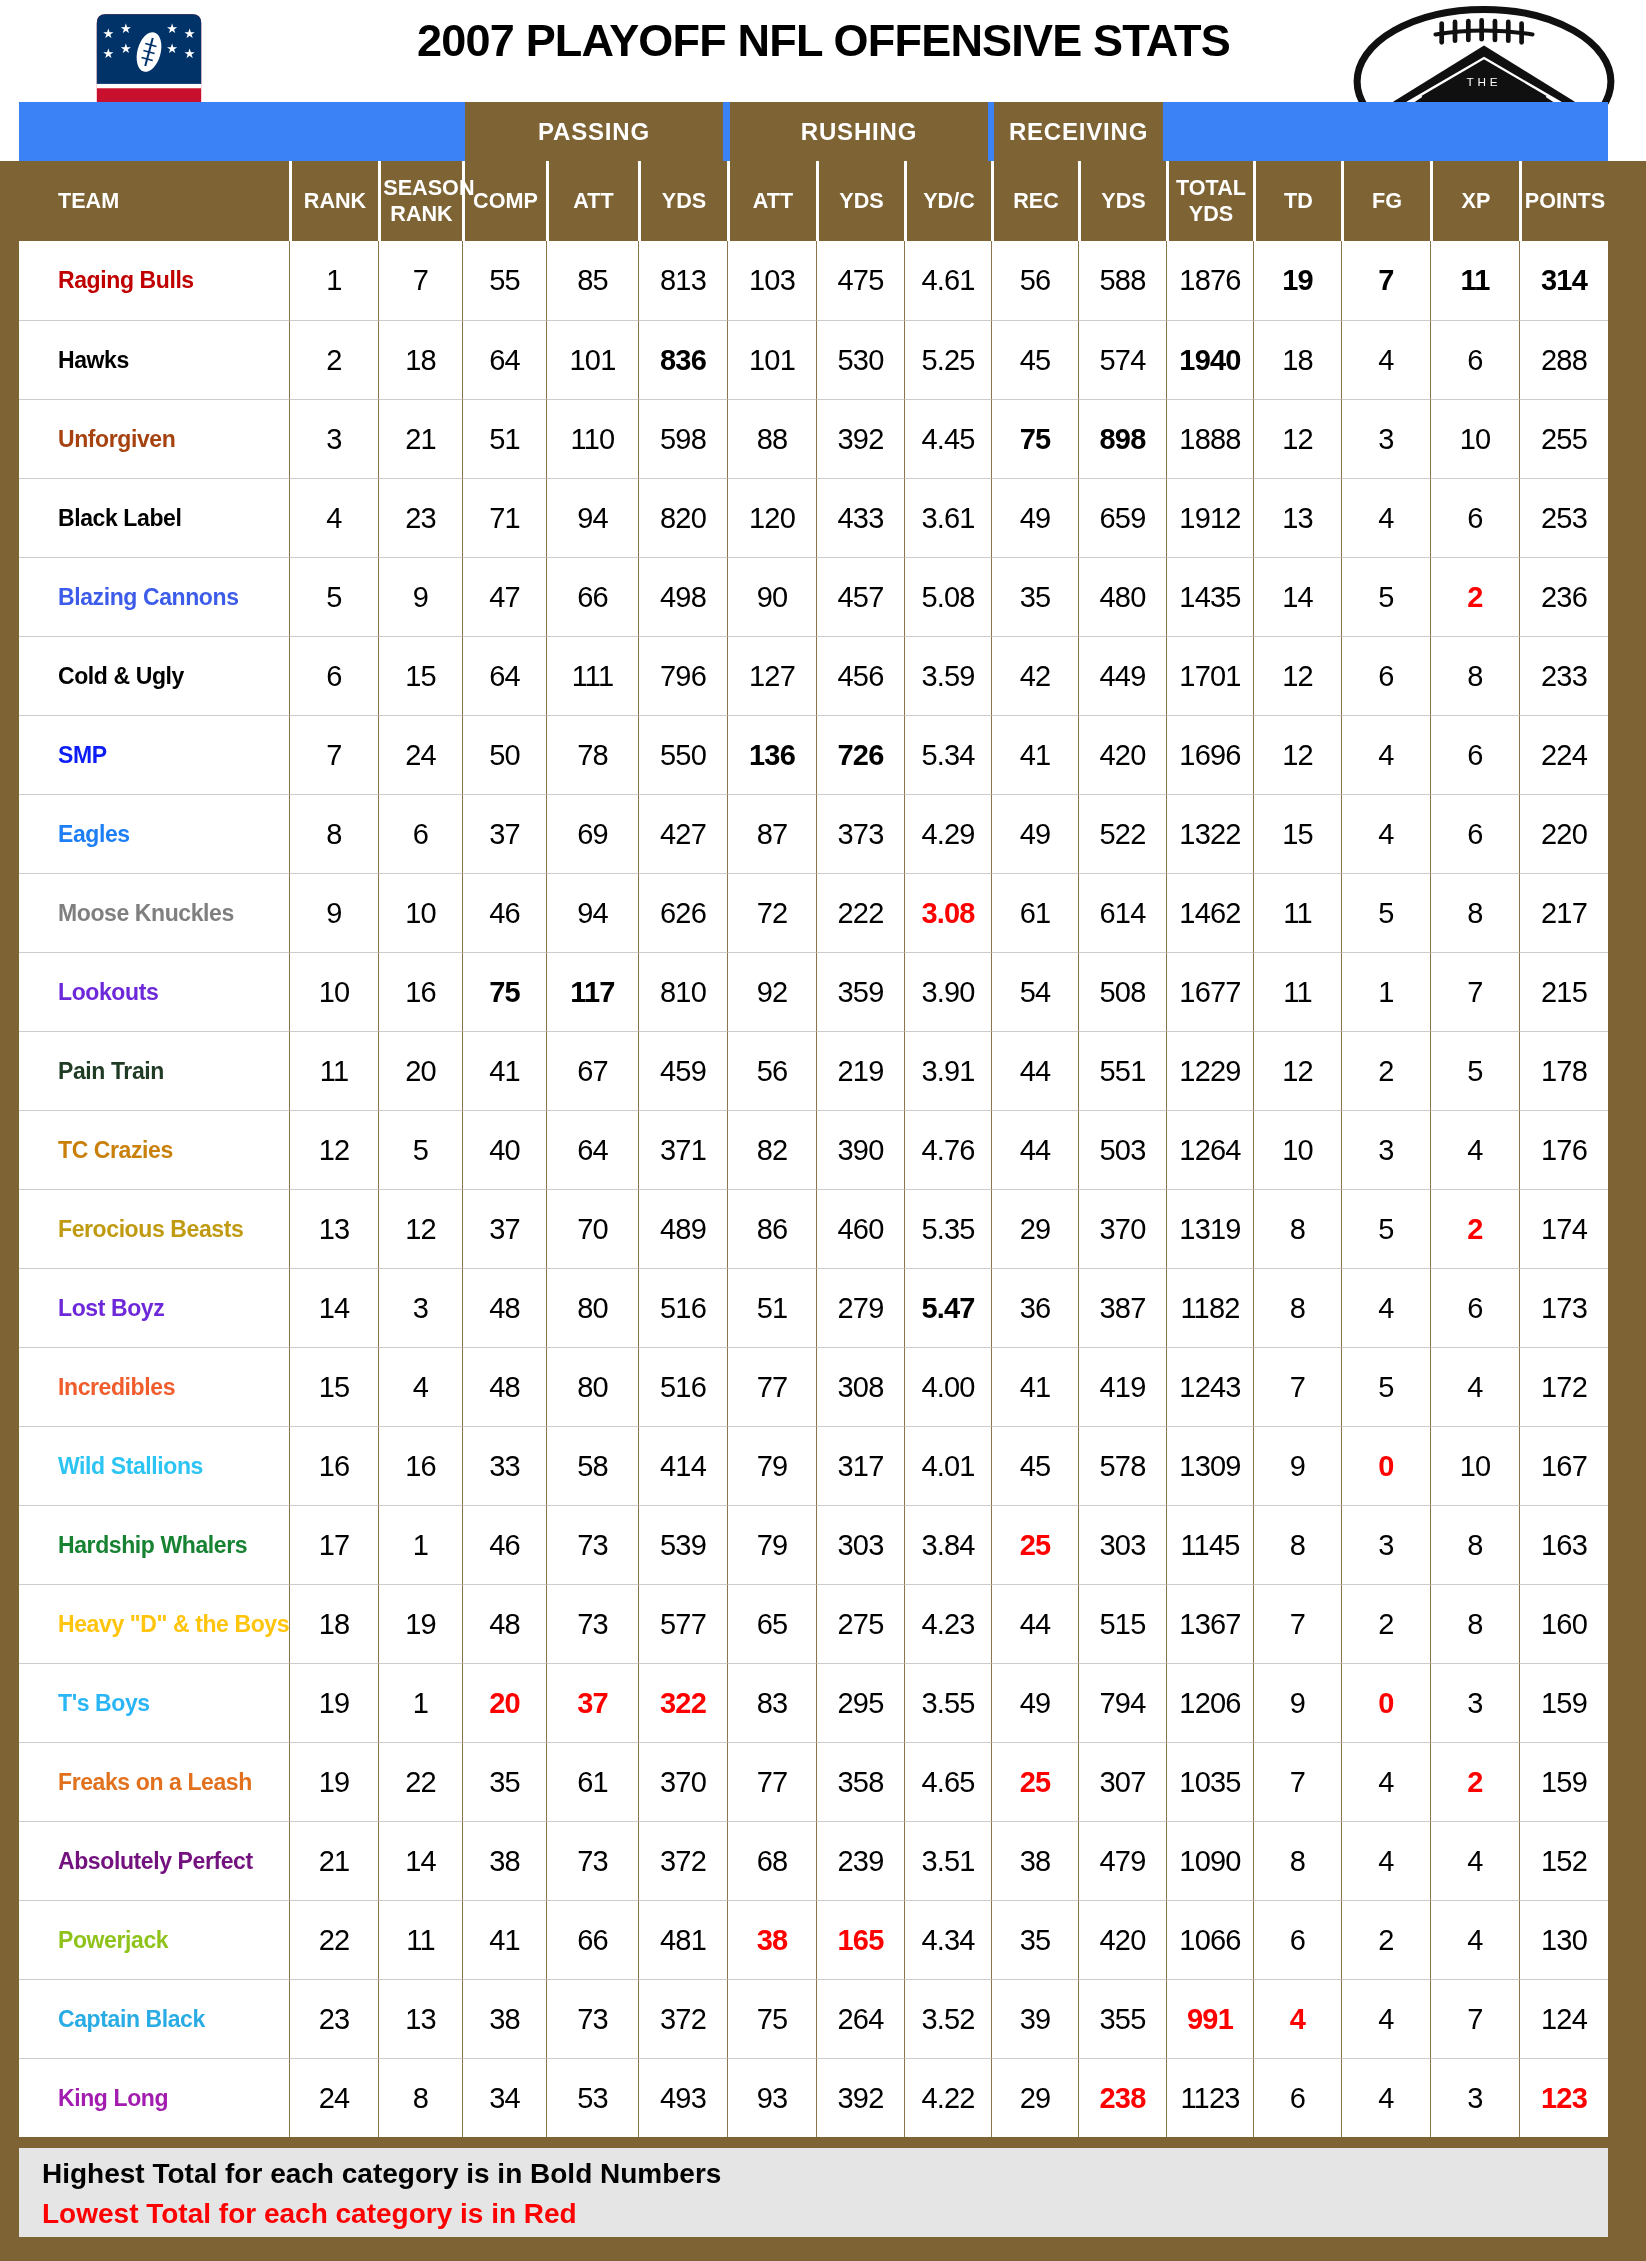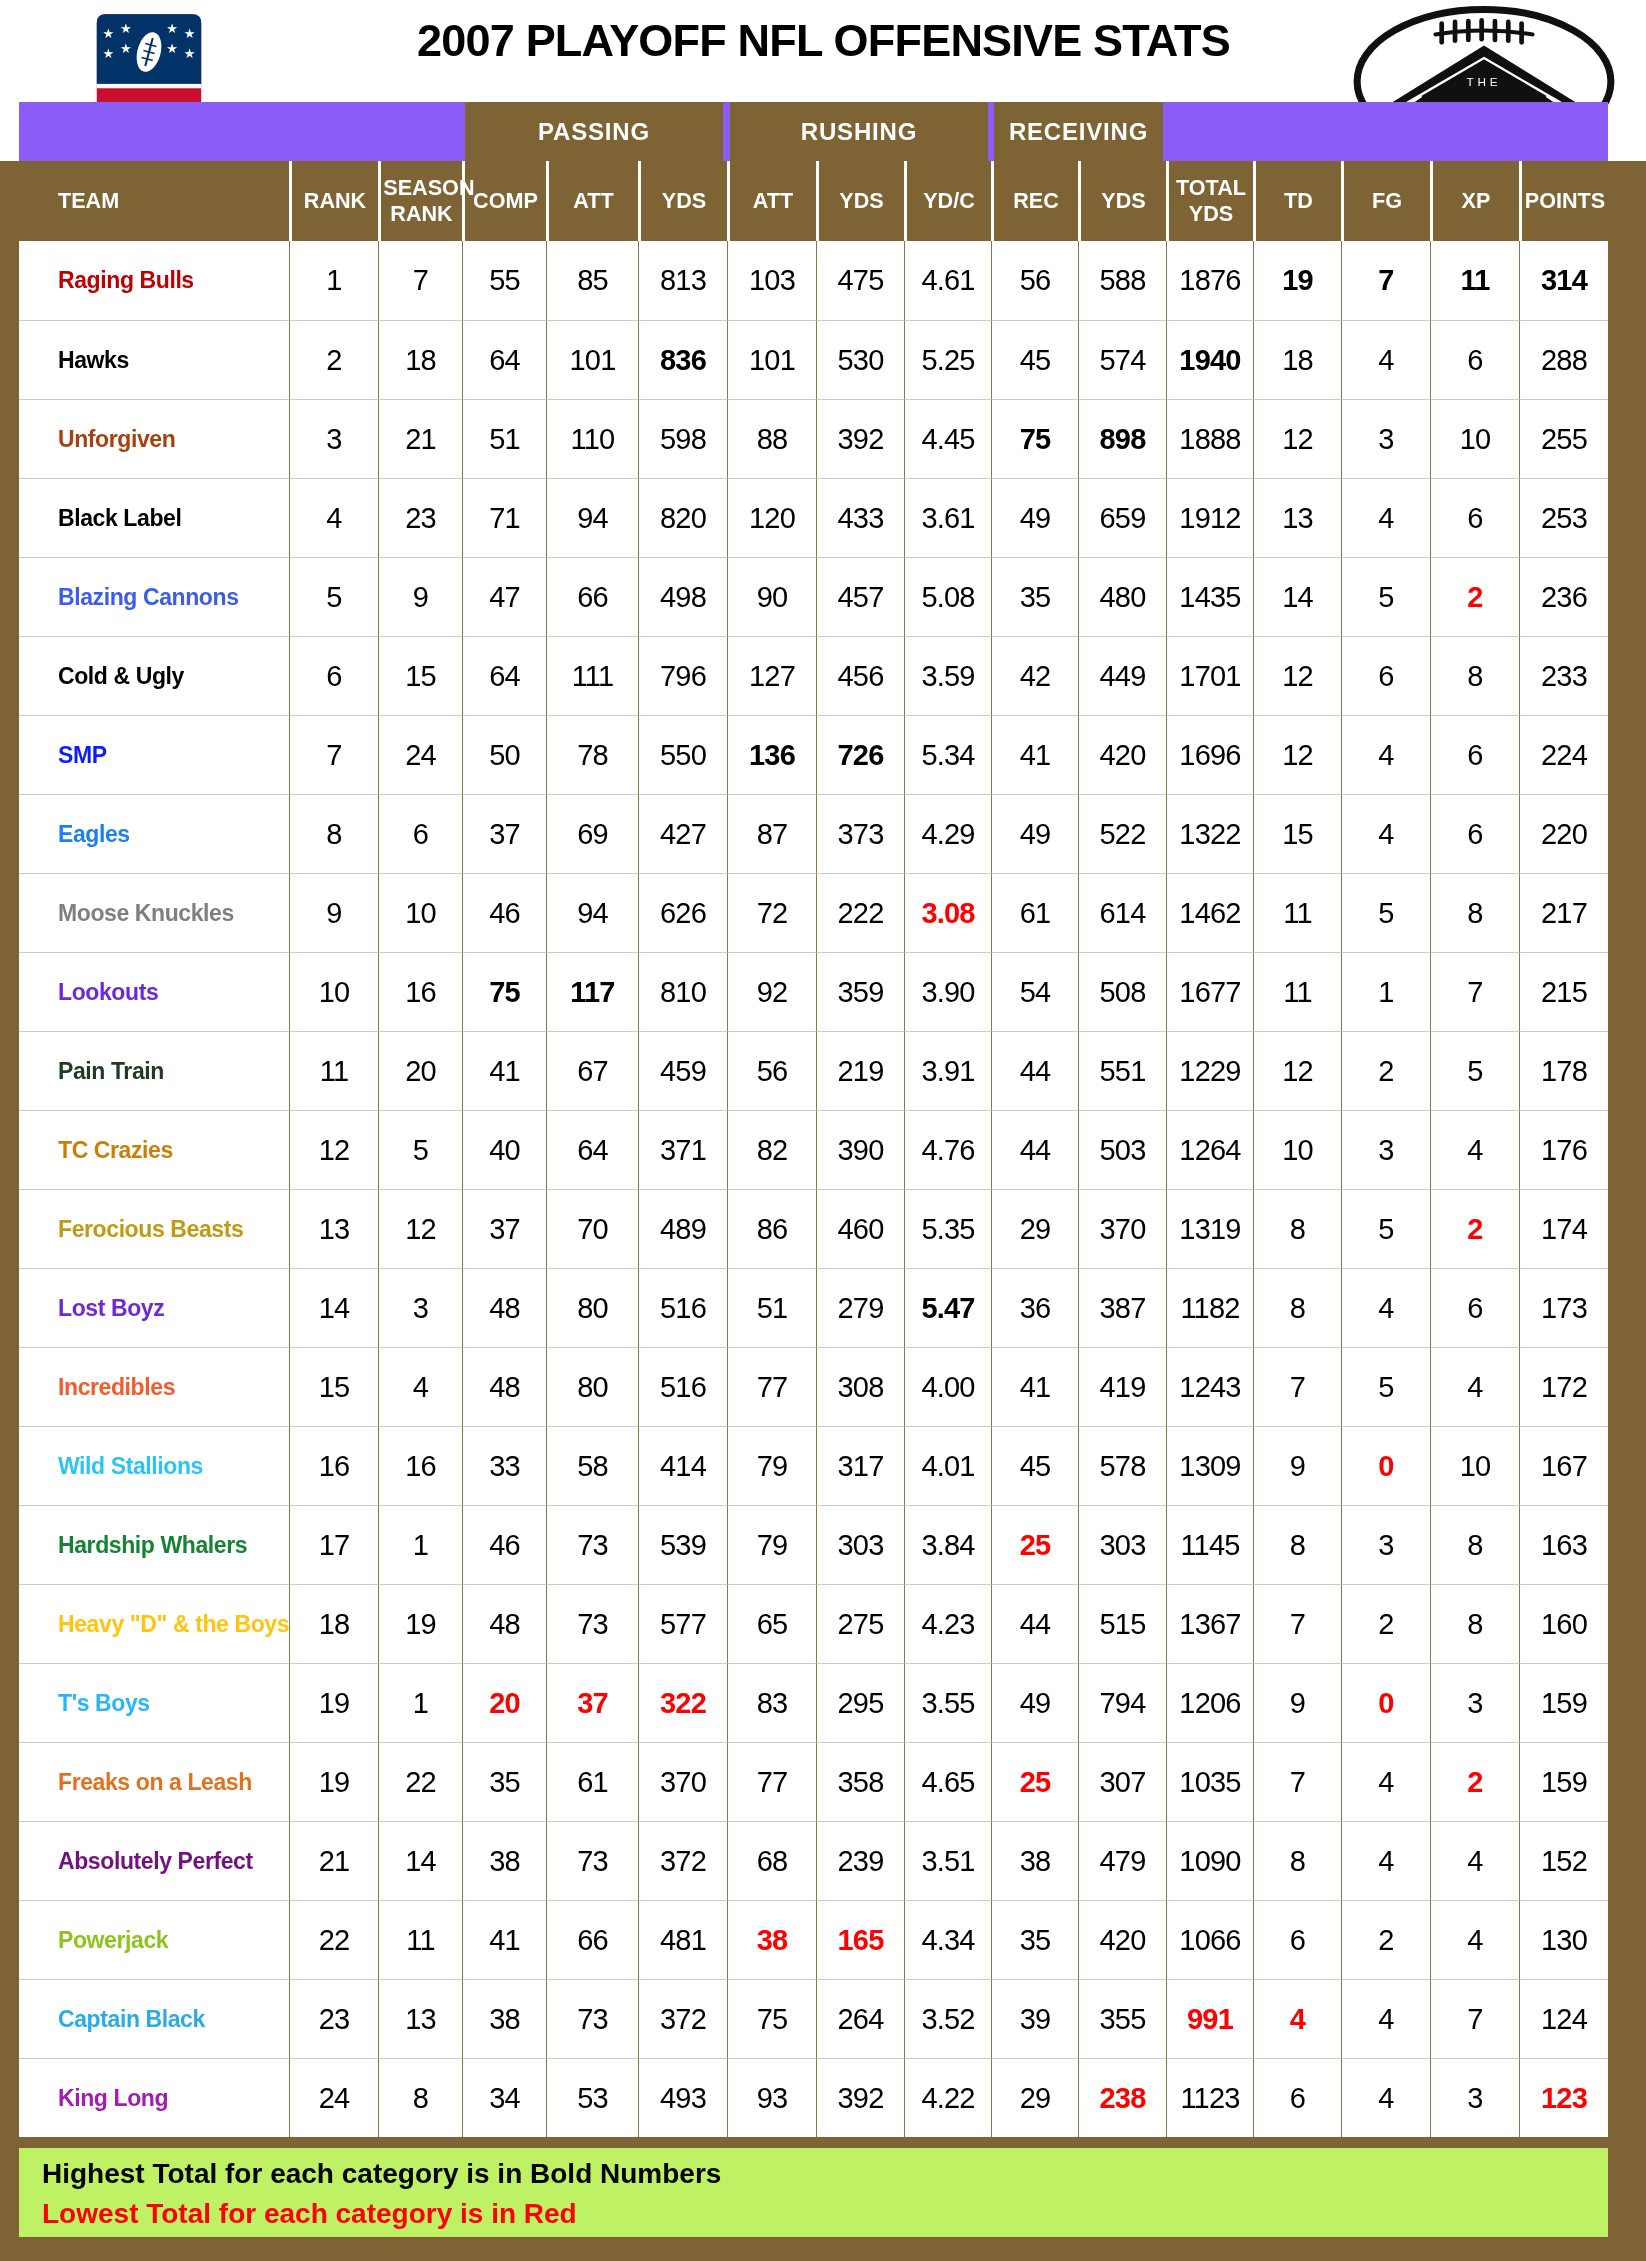--- a/index.html
+++ b/index.html
@@ -10,21 +10,21 @@
   }
   
   .top-zone{position:relative;height:102px;}
   .page-title{
     position:absolute;left:0;right:0;top:15.4px;text-align:center;
     font-size:45px;font-weight:bold;letter-spacing:-0.8px;color:#000;white-space:nowrap;
   }
   .nfl-logo{position:absolute;left:91px;top:7.7px;}
   .os-logo{position:absolute;left:1343px;top:3.1px;}
   
-  .group-row{position:relative;margin-left:19px;width:1589px;height:59px;background:#8b5cf6;}
+  .group-row{position:relative;margin-left:19px;width:1589px;height:59px;background:#3b82f6;}
   .group-block{
     position:absolute;top:0;height:59px;background:var(--brown);
     color:#fff;font-weight:bold;font-size:24px;letter-spacing:0.8px;
     display:flex;align-items:center;justify-content:center;
   }
   
   .frame{
     box-sizing:border-box;width:1647px;
     border-left:19px solid var(--brown);
     border-right:39px solid var(--brown);
@@ -45,21 +45,21 @@
   tbody td:first-child{border-left:none;}
   tbody tr:first-child td{border-top:none;}
   tbody td.team{
     text-align:left;padding-left:39px;font-weight:bold;font-size:23px;
     letter-spacing:-0.4px;white-space:nowrap;overflow:visible;
   }
   tbody td.b{font-weight:bold;}
   tbody td.r{color:#ff0000;font-weight:bold;}
   
   .divider{height:10.8px;background:var(--brown);width:1589px;}
-  .footnotes{height:89px;box-sizing:border-box;padding:6.2px 0 0 23px;background:#bef264;}
+  .footnotes{height:89px;box-sizing:border-box;padding:6.2px 0 0 23px;background:#e5e5e5;}
   .note1{font-size:28px;font-weight:bold;color:#000;line-height:40px;}
   .note2{font-size:28px;font-weight:bold;color:#ff0000;line-height:40px;}
   .bottom-bar{height:34px;width:1647px;background:var(--brown);}
 </style>
 </head>
 <body>
 
 <div class="top-zone">
   <svg class="nfl-logo" width="116" height="146" viewBox="0 0 80 100">
     <path d="M40,99 C35,94 29,91 21,87 C9,81 4,74 4,63 L4,10 Q4,4 10,4 L70,4 Q76,4 76,10 L76,63 C76,74 71,81 59,87 C51,91 45,94 40,99 Z" fill="#c8102e"></path>

